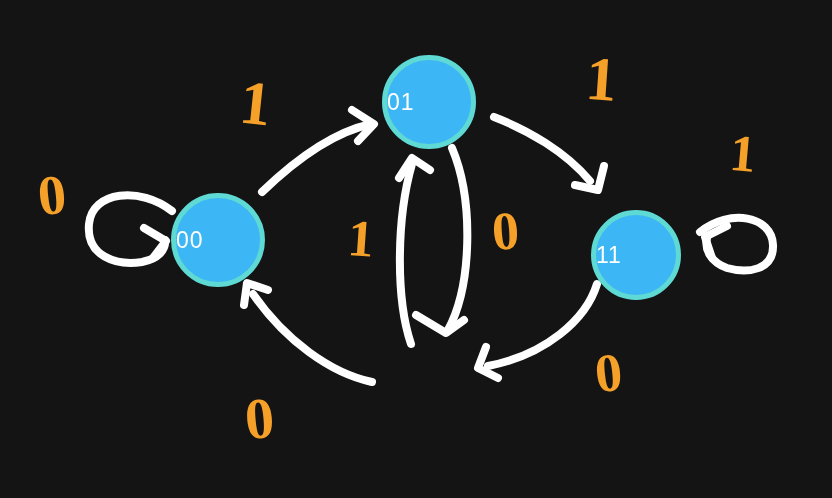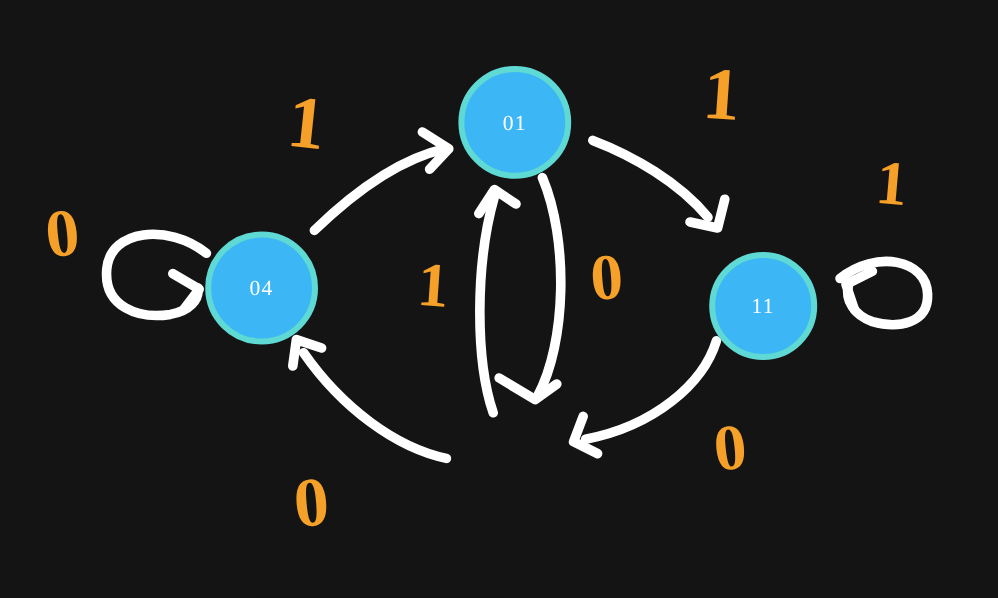--- a/index.html
+++ b/index.html
@@ -23,25 +23,25 @@
     height: 498px;
   }
   .node {
     position: absolute;
     border-radius: 50%;
     background: #3cb6f5;
     border: 5px solid #5ed9d4;
     box-sizing: border-box;
     display: flex;
     align-items: center;
-    justify-content: center;
+    justify-content: flex-start;
     color: #ffffff;
-    font-size: 18px;
+    font-size: 23px;
     letter-spacing: 1px;
-    font-family: Liberation Serif, serif;
+    font-family: Liberation Sans, sans-serif;
   }
   .edge-label {
     position: absolute;
     color: #f5a028;
     font-family: "Liberation Serif", serif;
     font-weight: 700;
     line-height: 1;
     user-select: none;
   }
 </style>
@@ -73,21 +73,21 @@
 
       <path d="M 411 344 C 396 300, 396 220, 412 164"></path>
       <path d="M 399 178 L 412 158 L 430 170"></path>
 
       <path d="M 452 148 C 474 200, 472 286, 448 330"></path>
       <path d="M 416 315 L 446 333 L 464 320"></path>
     </g>
   </svg>
 
   <div class="node" style="left:171px; top:193px; width:94px; height:94px;">
-    <span>04</span>
+    <span>00</span>
   </div>
 
   <div class="node" style="left:382px; top:55px; width:94px; height:94px;">
     <span>01</span>
   </div>
 
   <div class="node" style="left:591px; top:210px; width:90px; height:90px;">
     <span>11</span>
   </div>
 

